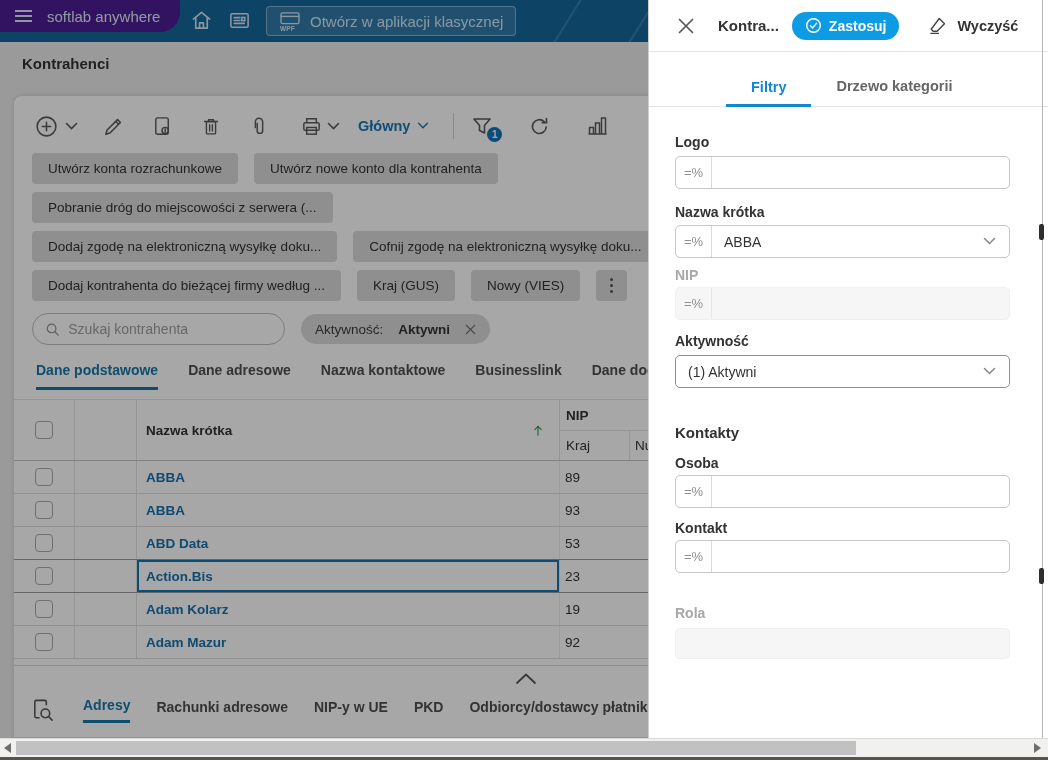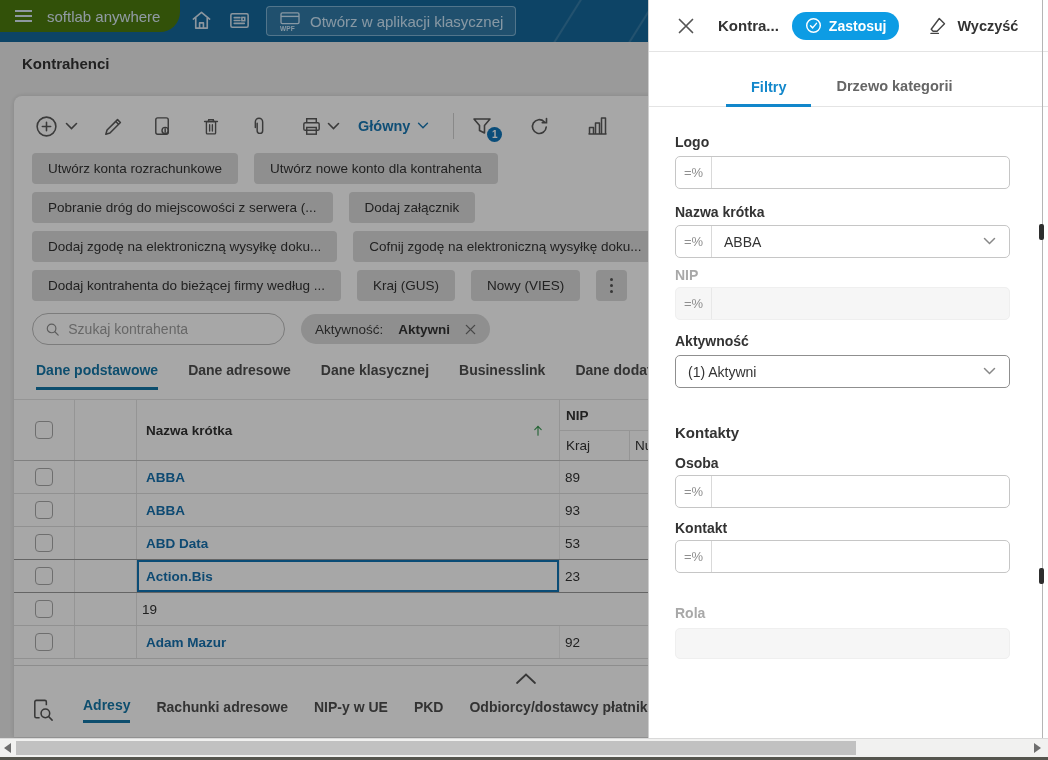--- a/index.html
+++ b/index.html
@@ -2,21 +2,21 @@
 <html><head>
 <meta charset="utf-8">
 <style>
   *{box-sizing:border-box;margin:0;padding:0}
   body{margin:0;background:#888;font-family:"Liberation Sans","DejaVu Sans",sans-serif;}
   .stage{position:relative;width:1048px;height:760px;background:#ececec;overflow:hidden;}
 
   
   .topbar{position:absolute;left:0;top:0;width:660px;height:42px;background:#15699c;overflow:hidden;}
   .diag{position:absolute;top:-8px;width:2px;height:60px;background:rgba(255,255,255,.14);transform:rotate(32deg);}
-  .brandsec{position:absolute;left:0;top:0;width:180px;height:32px;background:#4d7c0f;border-radius:0 0 20px 0;display:flex;align-items:center;gap:15px;padding-left:15px;}
+  .brandsec{position:absolute;left:0;top:0;width:180px;height:32px;background:#4c1d95;border-radius:0 0 20px 0;display:flex;align-items:center;gap:15px;padding-left:15px;}
   .burger{display:flex;flex-direction:column;gap:3px;cursor:pointer;}
   .burger i{display:block;width:17px;height:2px;background:#d9e9f5;}
   .brand{color:#dcebf7;font-size:15px;white-space:nowrap;}
   .tbico{position:absolute;top:9px;color:#d6e6f2;}
   .classicbtn{position:absolute;left:266px;top:6px;height:30px;display:flex;align-items:center;gap:9px;padding:0 12px;border:1px solid rgba(190,225,248,.55);border-radius:4px;background:rgba(255,255,255,.12);color:#cfe8fa;font-size:15px;cursor:pointer;white-space:nowrap;}
   .wpfico{position:relative;width:22px;height:20px;}
   .wpftxt{position:absolute;left:1px;bottom:-1px;font-size:6.5px;font-weight:700;color:#cfe8fa;letter-spacing:.2px;}
 
   
   .titlebar{position:absolute;left:0;top:42px;width:648px;height:54px;}
@@ -242,21 +242,20 @@
       </span>
     </div>
 
     <div class="actrows">
       <div class="arow">
         <span class="abtn">Utwórz konta rozrachunkowe</span>
         <span class="abtn">Utwórz nowe konto dla kontrahenta</span>
       </div>
       <div class="arow">
         <span class="abtn">Pobranie dróg do miejscowości z serwera (...</span>
-        <span class="abtn">Dodaj załącznik</span>
       </div>
       <div class="arow">
         <span class="abtn">Dodaj zgodę na elektroniczną wysyłkę doku...</span>
         <span class="abtn">Cofnij zgodę na elektroniczną wysyłkę doku...</span>
       </div>
       <div class="arow">
         <span class="abtn">Dodaj kontrahenta do bieżącej firmy według ...</span>
         <span class="abtn">Kraj (GUS)</span>
         <span class="abtn">Nowy (VIES)</span>
         <span class="abtn morebtn">
@@ -282,21 +281,21 @@
           <svg width="11" height="11" viewBox="0 0 12 12" fill="none" stroke="currentColor" stroke-width="1.5" stroke-linecap="round">
               <path d="M1.5 1.5 L10.5 10.5 M10.5 1.5 L1.5 10.5"></path>
             </svg>
         </span>
       </div>
     </div>
 
     <div class="maintabs">
       <span class="mtab active">Dane podstawowe</span>
       <span class="mtab">Dane adresowe</span>
-      <span class="mtab">Dane klasycznej</span>
+      <span class="mtab">Nazwa kontaktowe</span>
       <span class="mtab">Businesslink</span>
       <span class="mtab">Dane dodatkowe</span>
     </div>
 
     <div class="tbl">
       <div class="thead">
         <div class="c1">
             <span class="cb"></span>
           </div>
         <div class="c2"></div>
@@ -348,20 +347,21 @@
           </div>
         <div class="c2"></div>
         <div class="cname">Action.Bis</div>
         <div class="c5">23</div>
       </div>
       <div class="trow">
         <div class="c1">
             <span class="cb"></span>
           </div>
         <div class="c2"></div>
+        <div class="cname">Adam Kolarz</div>
         <div class="c5">19</div>
       </div>
       <div class="trow">
         <div class="c1">
             <span class="cb"></span>
           </div>
         <div class="c2"></div>
         <div class="cname">Adam Mazur</div>
         <div class="c5">92</div>
       </div>

